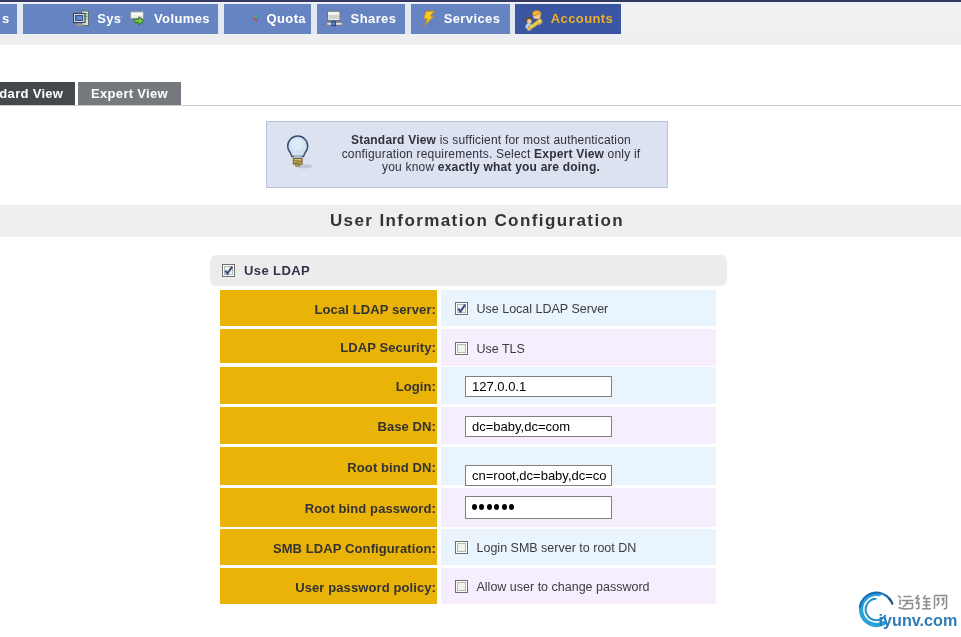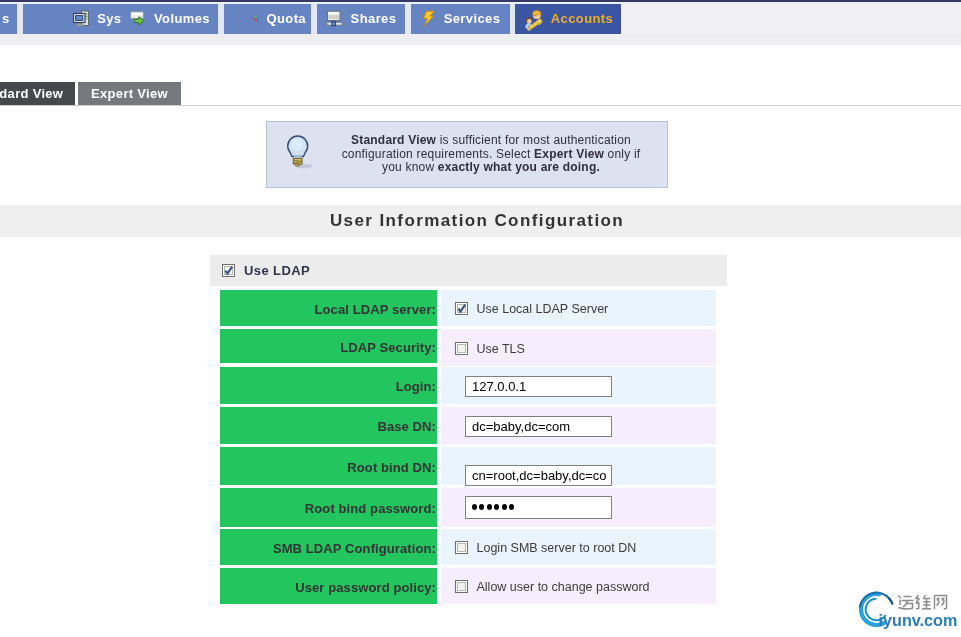--- a/index.html
+++ b/index.html
@@ -27,23 +27,23 @@
   #infobox{left:266px;top:121px;width:400px;height:65px;background:#dce2f0;
            border:1px solid #bac2da;}
   #infotext{left:316px;top:134px;width:350px;text-align:center;white-space:nowrap;
             font-size:12px;line-height:13.5px;color:#30303e;letter-spacing:.2px;}
   
   #titleband{left:0;top:205px;width:961px;height:32px;background:#efefef;
              display:flex;align-items:center;justify-content:center;}
   #titleband span{font-weight:bold;font-size:17px;color:#333;letter-spacing:1.4px;margin-right:7px;}
   
   #useldap{left:210px;top:255px;width:517px;height:31px;background:#ececec;
-           display:flex;align-items:center;}
+           display:flex;align-items:center;border-radius:6px;}
   #useldap b{font-size:13px;color:#33334a;letter-spacing:.4px;margin-left:9px;}
-  .lrow{position:absolute;left:220px;width:217px;height:36px;background:#22c55e;
+  .lrow{position:absolute;left:220px;width:217px;height:36px;background:#eab308;
         display:flex;align-items:center;justify-content:flex-end;}
   .lrow b{font-size:13px;color:#333;letter-spacing:.1px;margin-right:1px;position:relative;top:1.5px;}
   .vrow{position:absolute;left:441px;width:275px;height:36px;
         display:flex;align-items:center;font-size:12.5px;color:#3c3c3c;}
   .vrow.blue{background:#eaf4fc;}
   .vrow.pink{background:#f6eefc;}
   .vrow .cb{margin-left:14px;position:relative;top:0.5px;}
   .vrow span{margin-left:8.5px;letter-spacing:0;position:relative;top:1.5px;}
   .inputbox{margin-left:24px;width:139px;height:19px;background:#fff;
             border:1px solid #808080;font-size:13px;color:#000;

